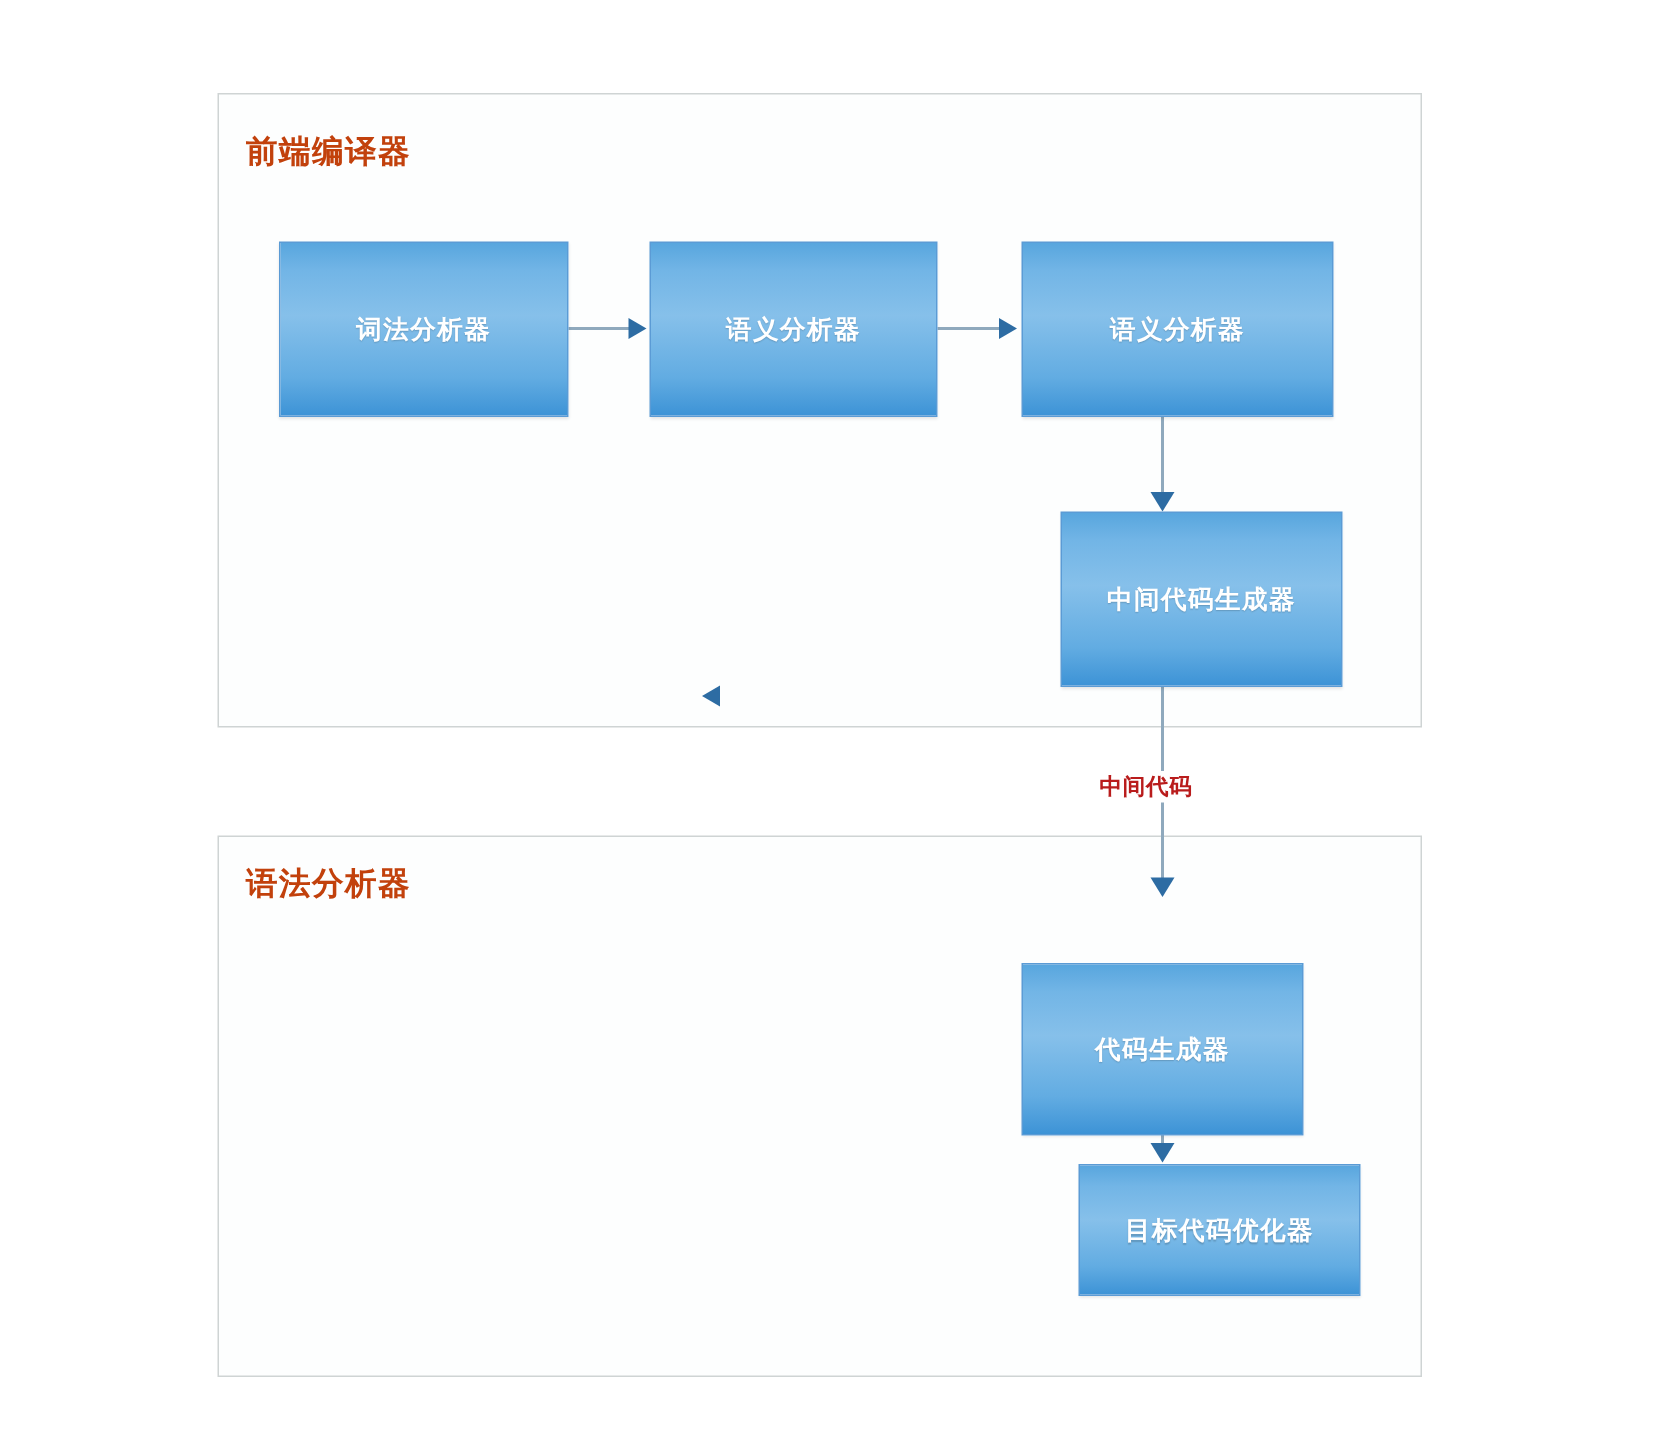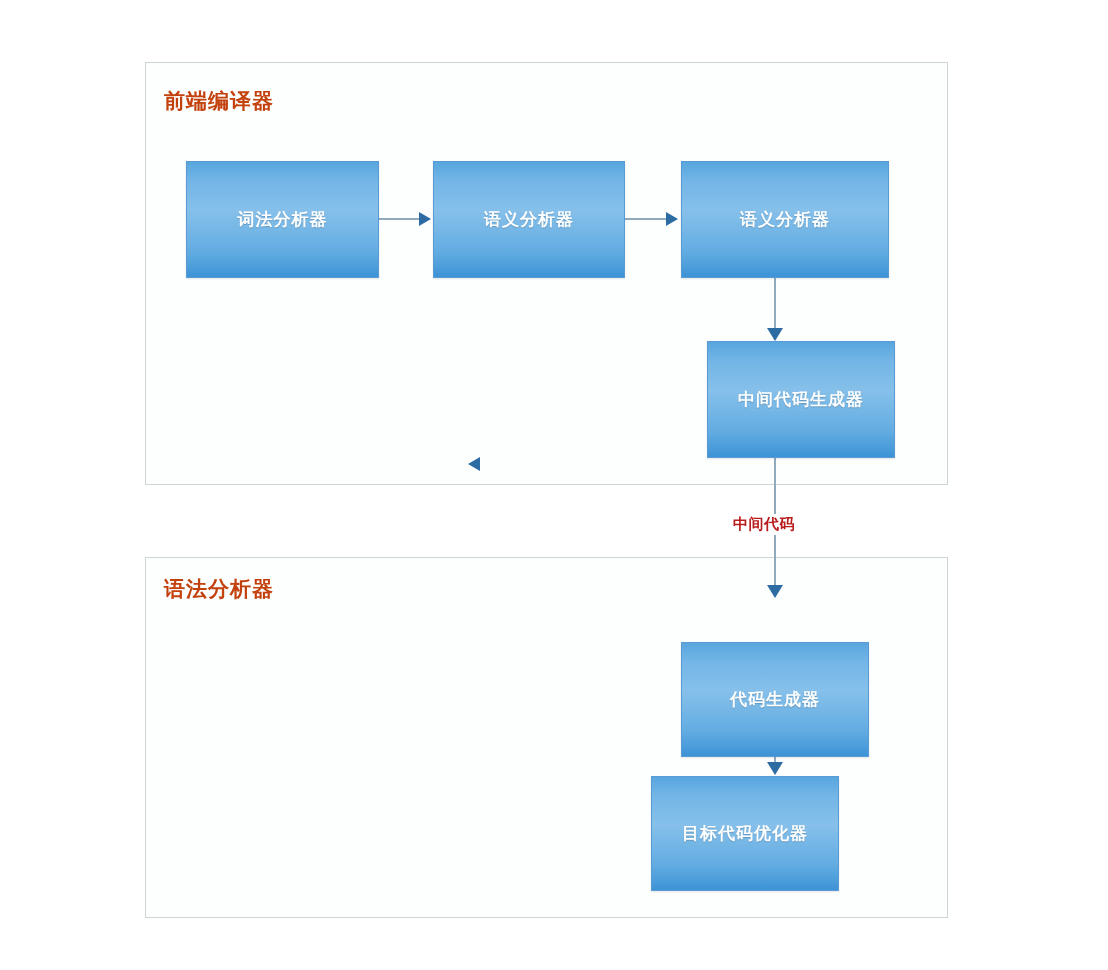--- a/index.html
+++ b/index.html
@@ -61,21 +61,21 @@
     letter-spacing: 1px;
     text-shadow: 0 1px 1px rgba(0,0,0,0.18);
     box-shadow: 0 1px 2px rgba(0,0,0,0.10);
   }
 
   #node-lexer    { left: 186px; top: 161px; width: 193px; height: 117px; }
   #node-parser   { left: 433px; top: 161px; width: 192px; height: 117px; }
   #node-semantic { left: 681px; top: 161px; width: 208px; height: 117px; }
   #node-ir       { left: 681px; top: 341px; width: 188px; height: 117px; margin-left: 26px; }
   #node-codegen  { left: 681px; top: 598px; width: 188px; height: 115px; margin-top: 44px; }
-  #node-optim    { left: 651px; top: 776px; width: 188px; height: 115px; }
+  #node-optim    { left: 719px; top: 776px; width: 188px; height: 88px; }
 
   
   .conn-h {
     position: absolute;
     height: 2px;
     background: #8fa9bd;
   }
   .conn-v {
     position: absolute;
     width: 2px;

